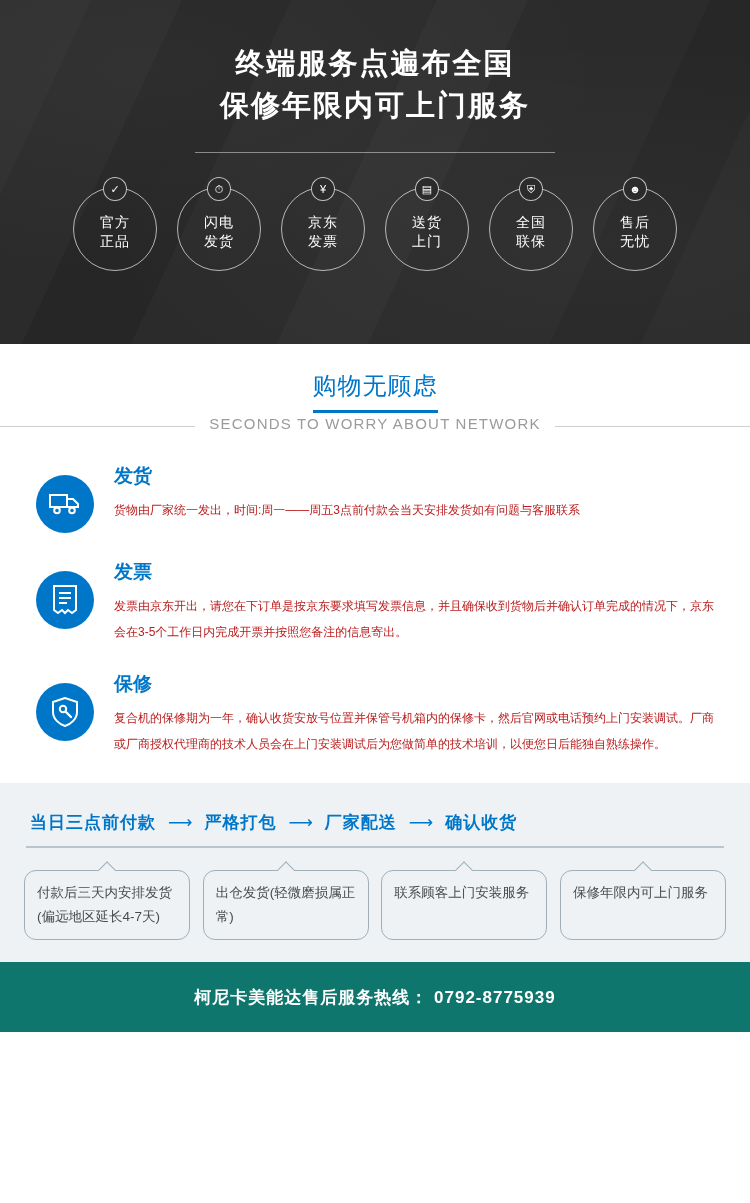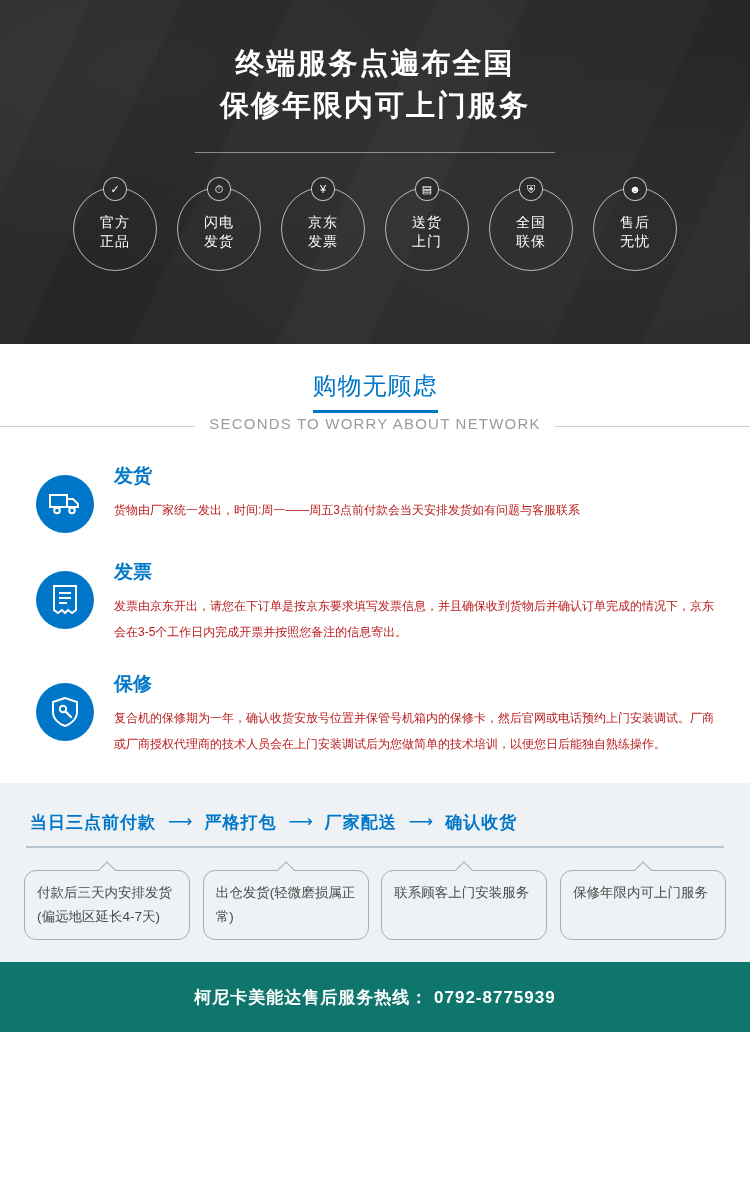--- a/index.html
+++ b/index.html
@@ -143,21 +143,21 @@
   }
 
   
   .flow {
     background: #eef2f5;
     padding: 28px 24px 22px 24px;
     margin-top: 6px;
   }
   .flow-steps {
     display: flex;
-    align-items: flex-start;
+    align-items: center;
     padding-left: 6px;
     margin-bottom: 12px;
   }
   .flow-step {
     font-size: 17px;
     color: #0076c8;
     font-weight: bold;
     letter-spacing: 1px;
   }
   .flow-arrow {

